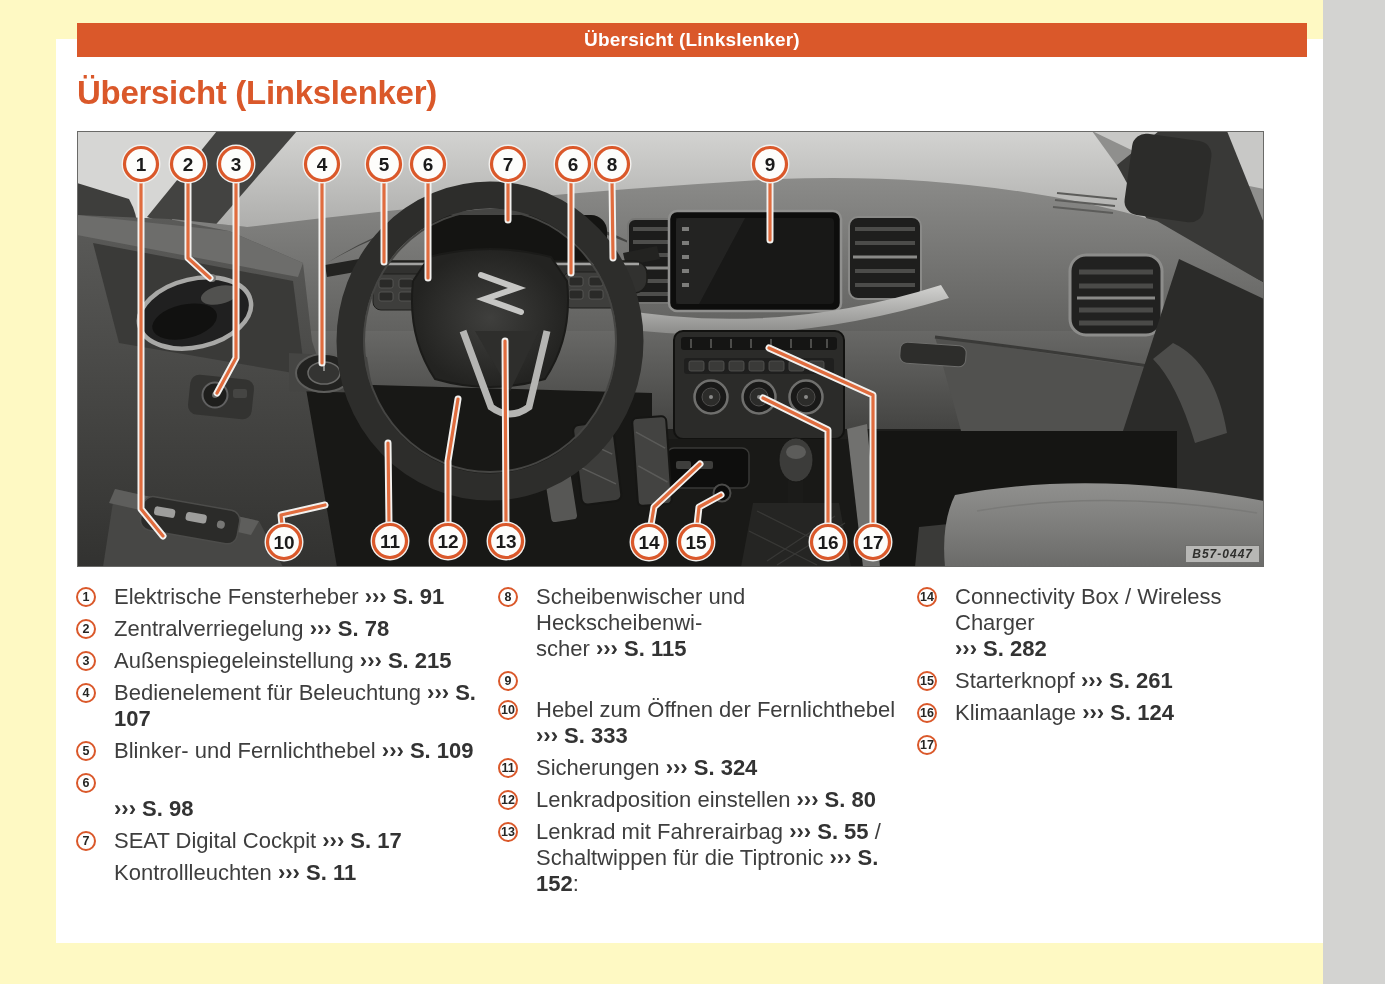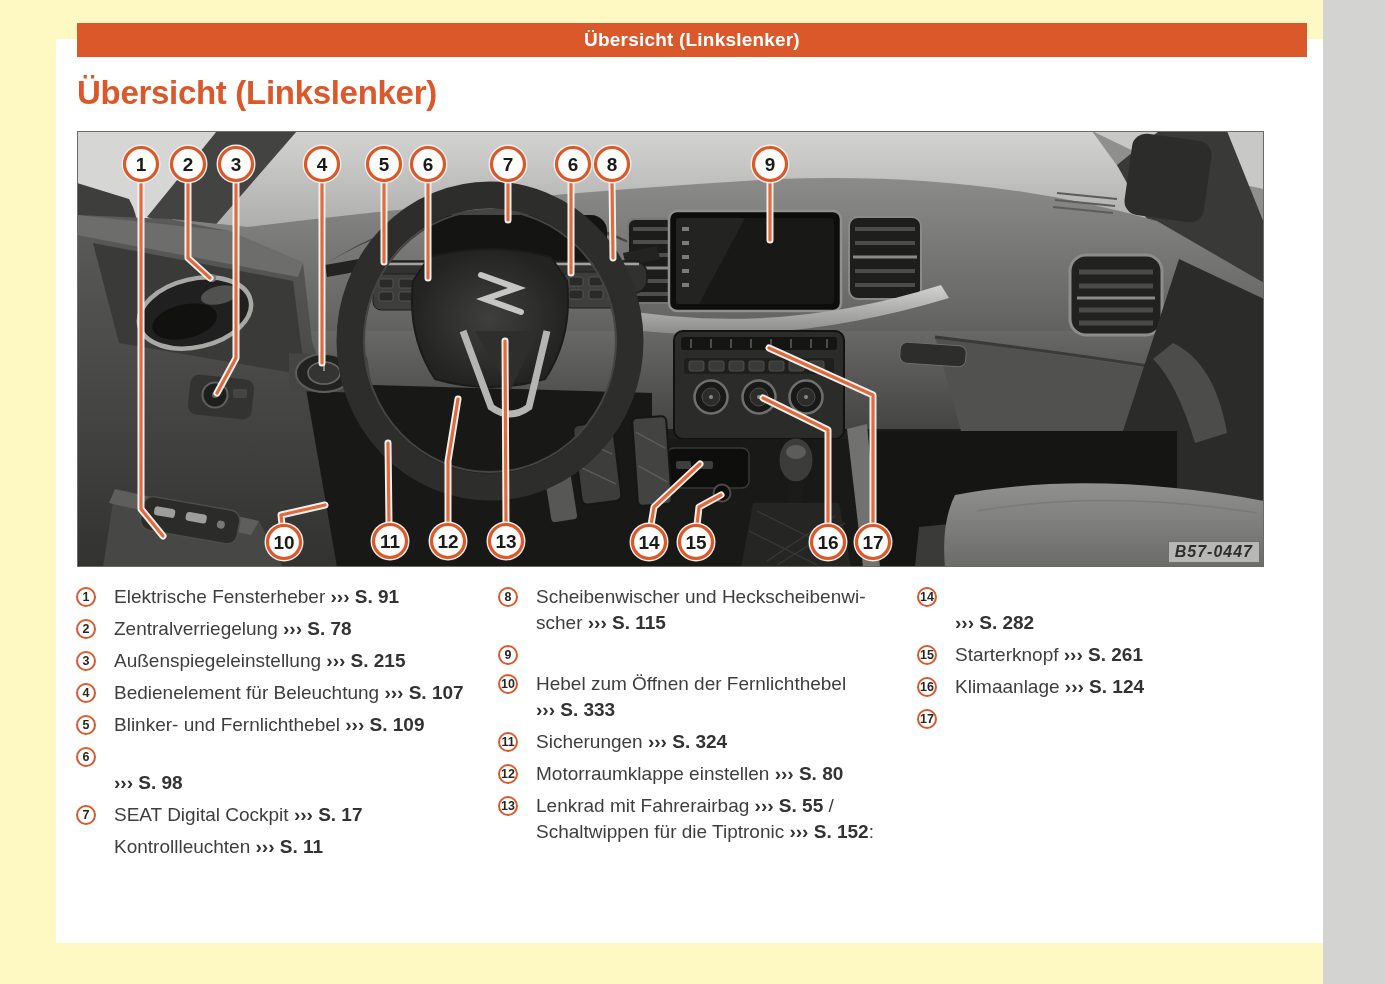--- a/index.html
+++ b/index.html
@@ -9,26 +9,26 @@
   }
   html,body{margin:0;padding:0;}
   body{background:#d3d3d1;}
   .stage{position:relative;width:1323px;height:984px;background:#fef9c3;font-family:"Liberation Sans",sans-serif;overflow:hidden;}
   .sheet{position:absolute;left:56px;top:39px;width:1279px;height:904px;background:#ffffff;}
   .header-bar{position:absolute;left:77px;top:23px;width:1230px;height:34px;background:var(--accent);display:flex;align-items:center;justify-content:center;}
   .header-bar .hb-text{color:#fff;font-size:19px;font-weight:bold;letter-spacing:.2px;}
   .title{position:absolute;left:77px;top:74px;margin:0;font-size:33px;font-weight:bold;color:var(--accent);letter-spacing:-.3px;}
   .figure{position:absolute;left:77px;top:131px;width:1187px;height:436px;}
   .figure svg{display:block;}
-  .fig-label{position:absolute;right:4px;bottom:4px;background:#b7b7b5;color:#2f2f2d;font-size:16px;font-weight:bold;font-style:italic;padding:1px 6px;border:1px solid #6f6f6d;letter-spacing:1px;}
+  .fig-label{position:absolute;right:4px;bottom:4px;background:#b7b7b5;color:#2f2f2d;font-size:12px;font-weight:bold;font-style:italic;padding:1px 6px;border:1px solid #6f6f6d;letter-spacing:1px;}
   .legend{position:absolute;left:76px;top:584px;width:1231px;display:flex;}
   .lg-col1{width:422px;}.lg-col2{width:419px;}.lg-col3{width:390px;}
   .lg-item{display:flex;margin-bottom:6px;}
   .badge{flex:0 0 20px;width:20px;height:20px;box-sizing:border-box;border:2px solid var(--accent);border-radius:50%;background:#fff;color:#262624;font-size:12.5px;font-weight:bold;display:flex;align-items:center;justify-content:center;margin-right:18px;margin-top:3px;}
-  .lg-text{margin:0;font-size:19px;line-height:26px;color:var(--text);padding-right:16px;}
+  .lg-text{margin:0;font-size:22px;line-height:26px;color:var(--text);padding-right:16px;}
   .pref{font-weight:bold;color:#333;}
   .page-num{position:absolute;left:1337px;top:917px;font-size:18px;font-weight:bold;color:#2b2b29;}
 </style>
 </head>
 <body>
 
 <div class="stage">
   <div class="sheet"></div>
 
   <div class="header-bar">
@@ -469,31 +469,31 @@
         <div class="lg-item">
           <span class="badge">10</span>
           <p class="lg-text"><span>Hebel zum Öffnen der Fernlichthebel</span><br><span class="pref">››› S. 333</span></p>
         </div>
         <div class="lg-item">
           <span class="badge">11</span>
           <p class="lg-text"><span>Sicherungen </span><span class="pref">››› S. 324</span></p>
         </div>
         <div class="lg-item">
           <span class="badge">12</span>
-          <p class="lg-text"><span>Motorraumklappe einstellen </span><span class="pref">››› S. 80</span></p>
+          <p class="lg-text"><span>Lenkradposition einstellen </span><span class="pref">››› S. 80</span></p>
         </div>
         <div class="lg-item">
           <span class="badge">13</span>
           <p class="lg-text"><span>Lenkrad mit Fahrerairbag </span><span class="pref">››› S. 55</span><span> /</span><br><span>Schaltwippen für die Tiptronic </span><span class="pref">››› S. 152</span><span>:</span></p>
         </div>
       </div>
       <div class="lg-col lg-col3">
         <div class="lg-item">
           <span class="badge">14</span>
-          <p class="lg-text"><br><span class="pref">››› S. 282</span></p>
+          <p class="lg-text"><span>Connectivity Box / Wireless Charger</span><br><span class="pref">››› S. 282</span></p>
         </div>
         <div class="lg-item">
           <span class="badge">15</span>
           <p class="lg-text"><span>Starterknopf </span><span class="pref">››› S. 261</span></p>
         </div>
         <div class="lg-item">
           <span class="badge">16</span>
           <p class="lg-text"><span>Klimaanlage </span><span class="pref">››› S. 124</span></p>
         </div>
         <div class="lg-item">

